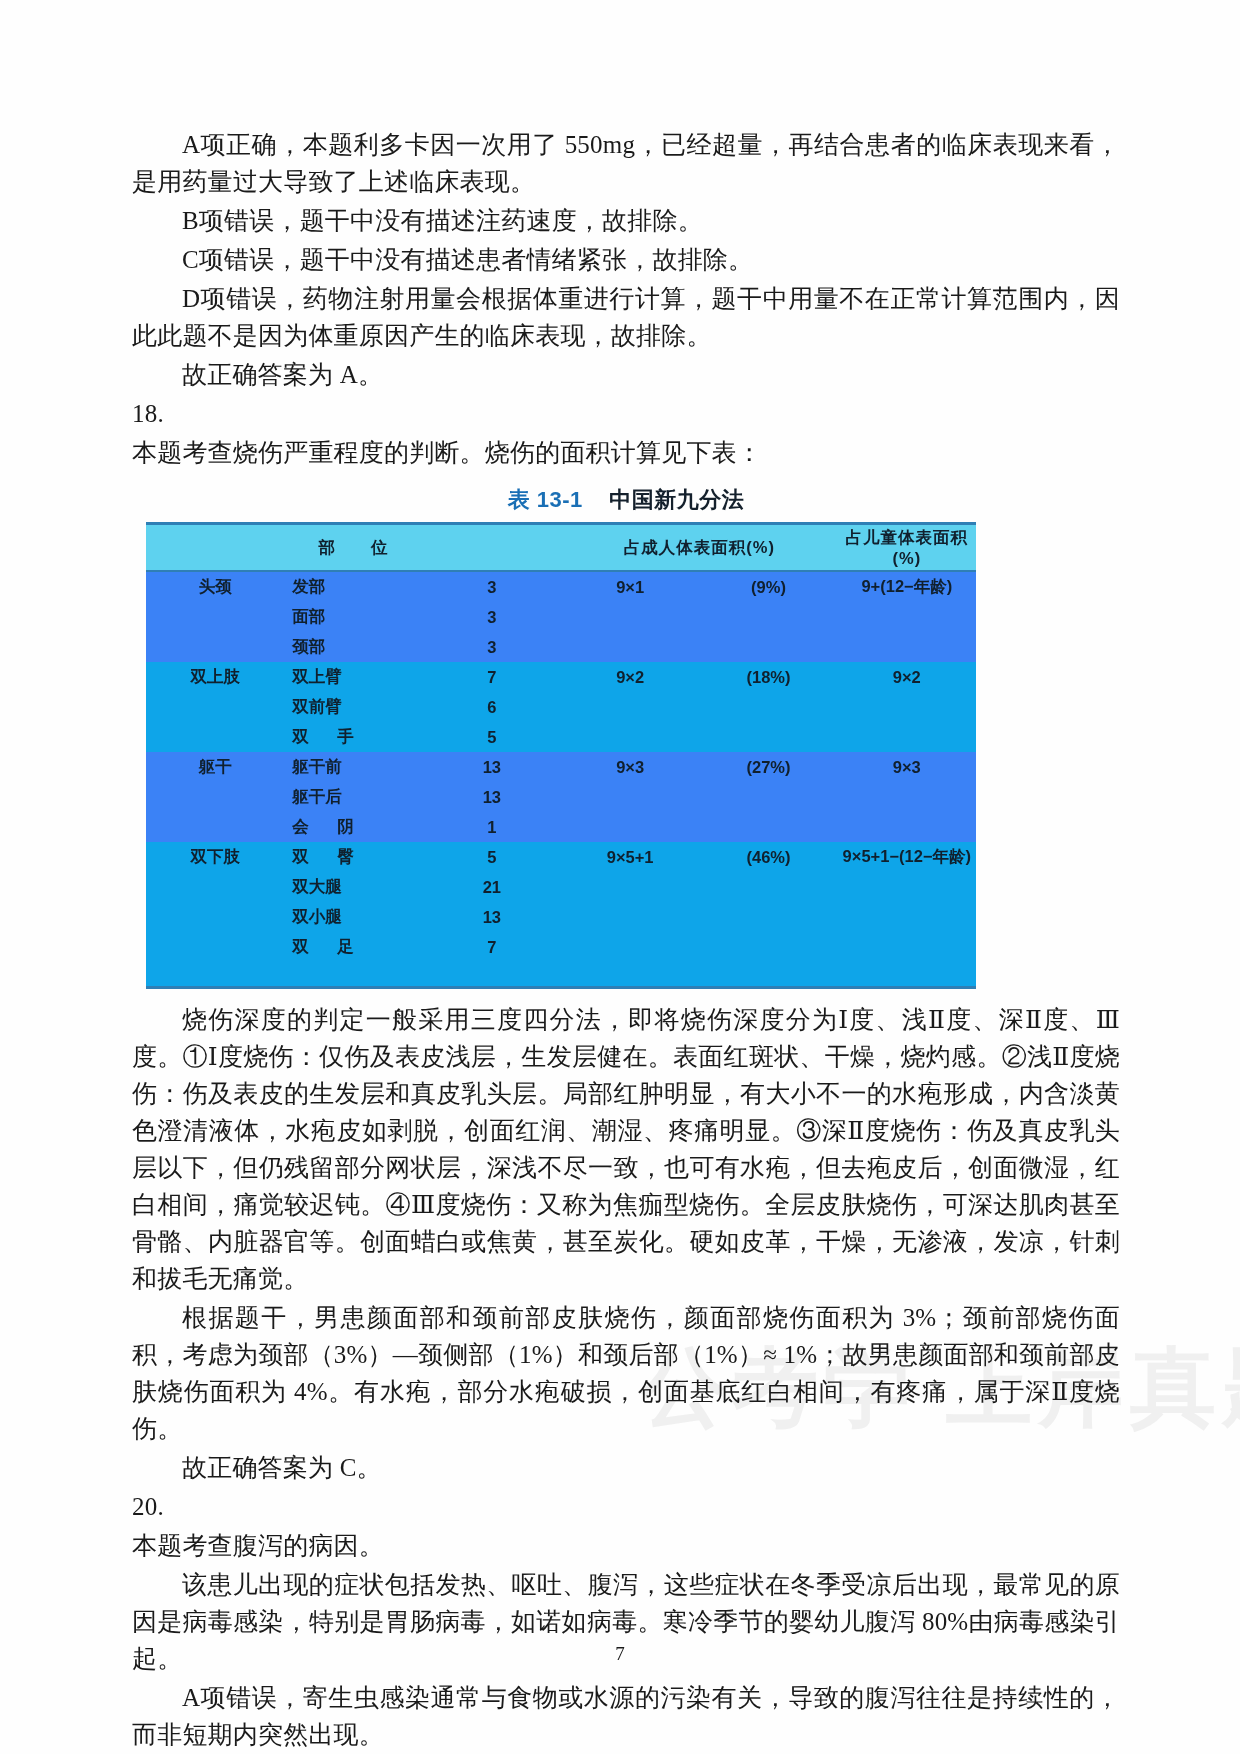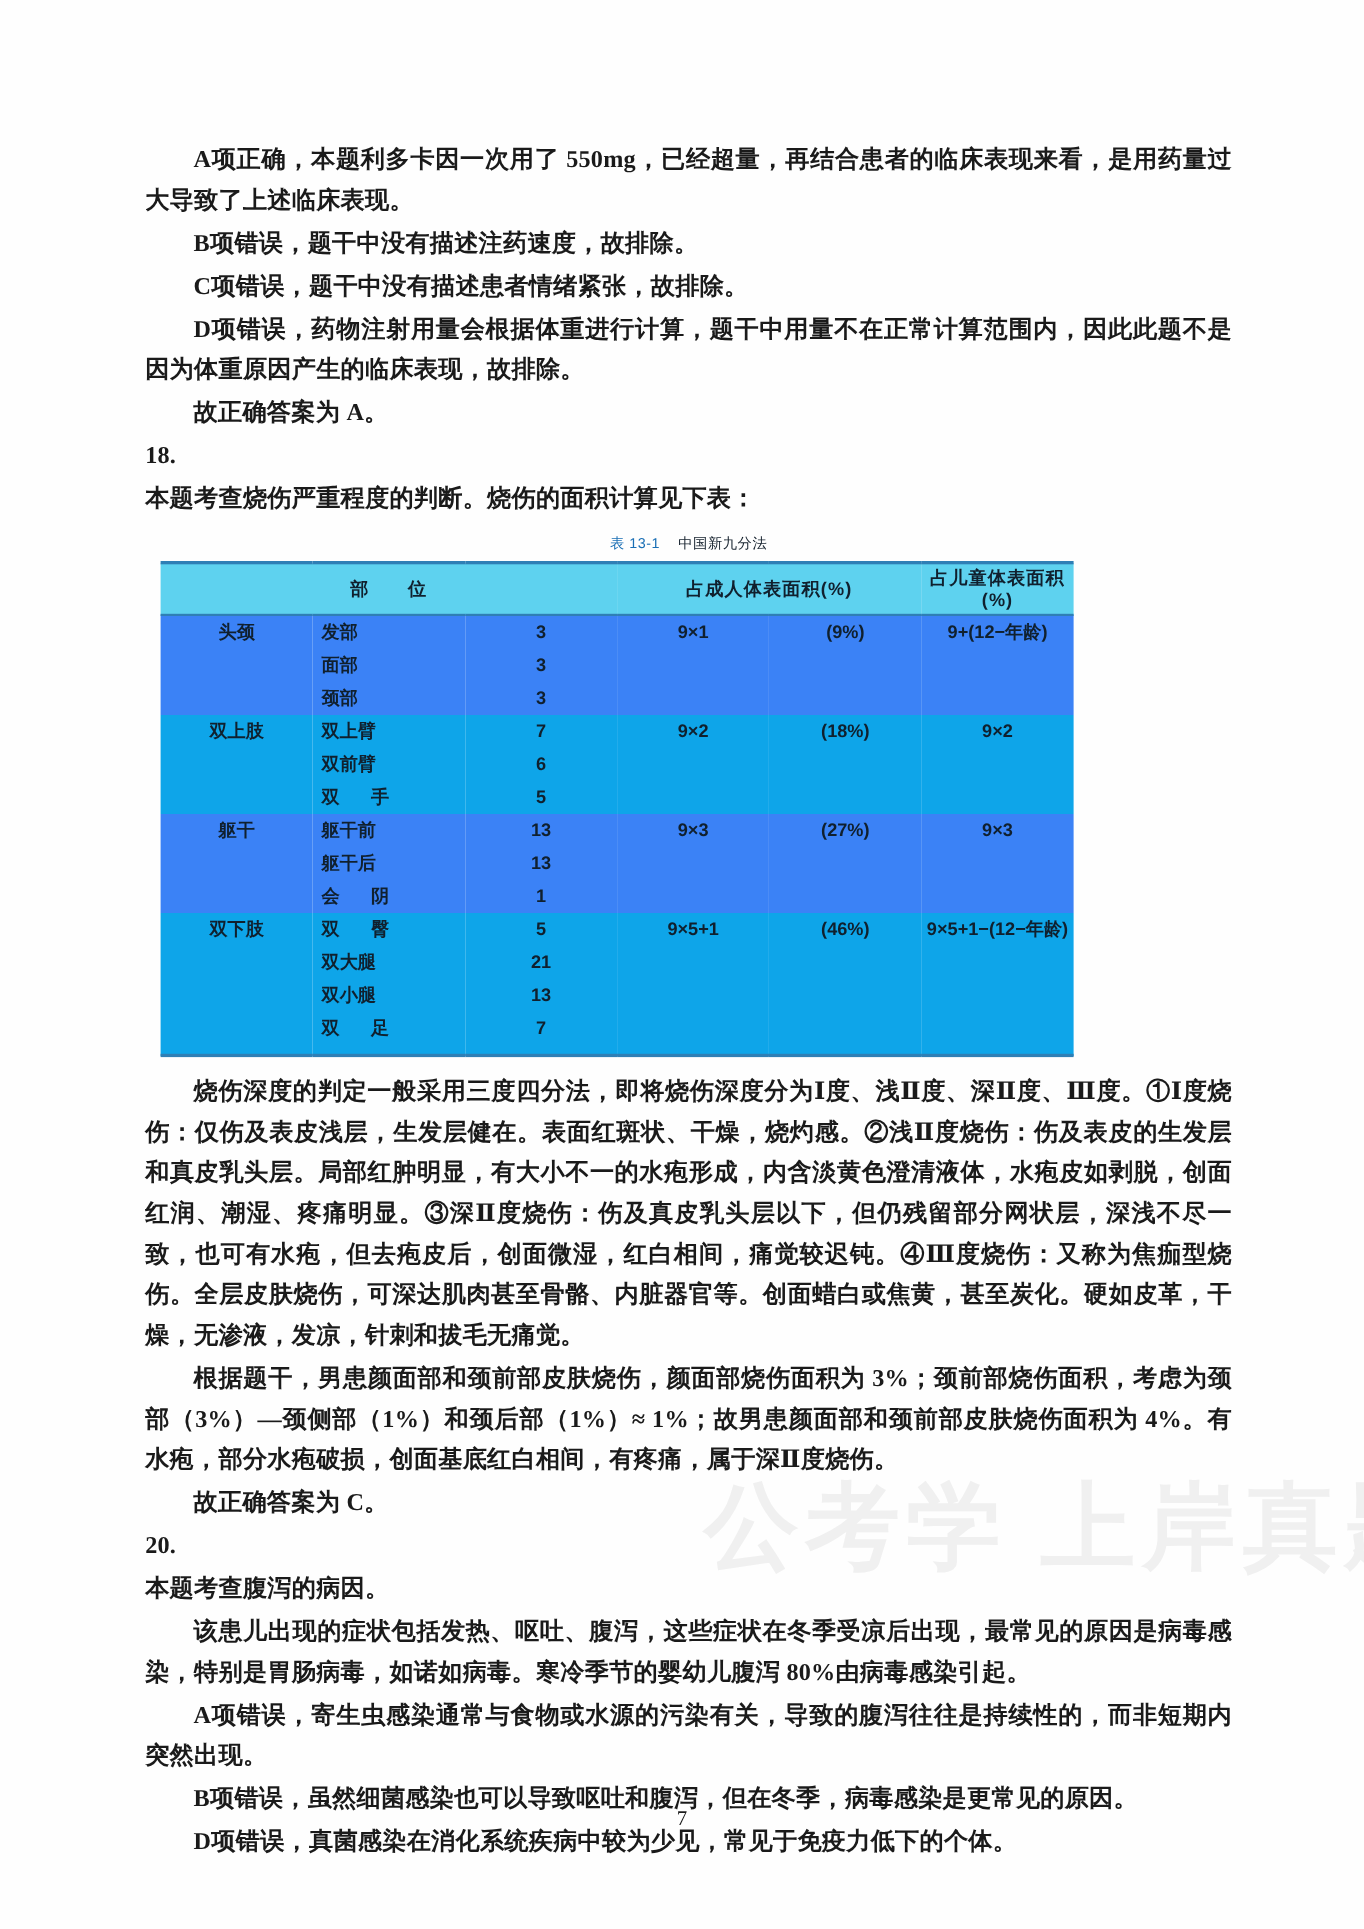--- a/index.html
+++ b/index.html
@@ -27,27 +27,26 @@
   .content {
     position: absolute;
     left: 132px;
     top: 126px;
     width: 988px;
   }
 
   
   p.para {
     margin: 0 0 2px 0;
-    font-size: 22px;
+    font-size: 25px;
     line-height: 37px;
     text-indent: 2em;
     text-align: justify;
     text-justify: inter-ideograph;
     letter-spacing: 0.2px;
-    font-weight: bold;
   }
   p.para.noindent {
     text-indent: 0;
   }
 
   
   .watermark {
     position: absolute;
     left: 640px;
     top: 1330px;
@@ -61,22 +60,22 @@
     user-select: none;
   }
 
   
   .table-block {
     margin: 14px 0 12px 0;
     width: 988px;
   }
   .table-caption {
     text-align: center;
-    font-size: 13px;
-    font-weight: normal;
+    font-size: 22px;
+    font-weight: bold;
     font-family: "Liberation Sans", sans-serif;
     color: #14202c;
     margin-bottom: 7px;
     letter-spacing: 0.5px;
   }
   .table-caption .tnum {
     color: #1a6fb5;
   }
 
   .btable {
@@ -111,21 +110,21 @@
 
   .col-region { width: 105px; text-align: center !important; }
   .col-part   { width: 120px; text-align: left !important; padding-left: 8px !important; font-family: Liberation Serif, serif; }
   .col-pct    { width: 110px; }
   .col-calc   { width: 130px; }
   .col-sum    { width: 140px; }
   .col-child  { width: 225px; }
 
   .btable tbody tr.last-row td {
     border-bottom: 3px solid #2f7fb5;
-    padding-bottom: 8px;
+    padding-bottom: 24px;
   }
   .sp-part { letter-spacing: 6px; }
 
   
   .page-number {
     position: absolute;
     left: 0;
     top: 1643px;
     width: 1240px;
     text-align: center;

